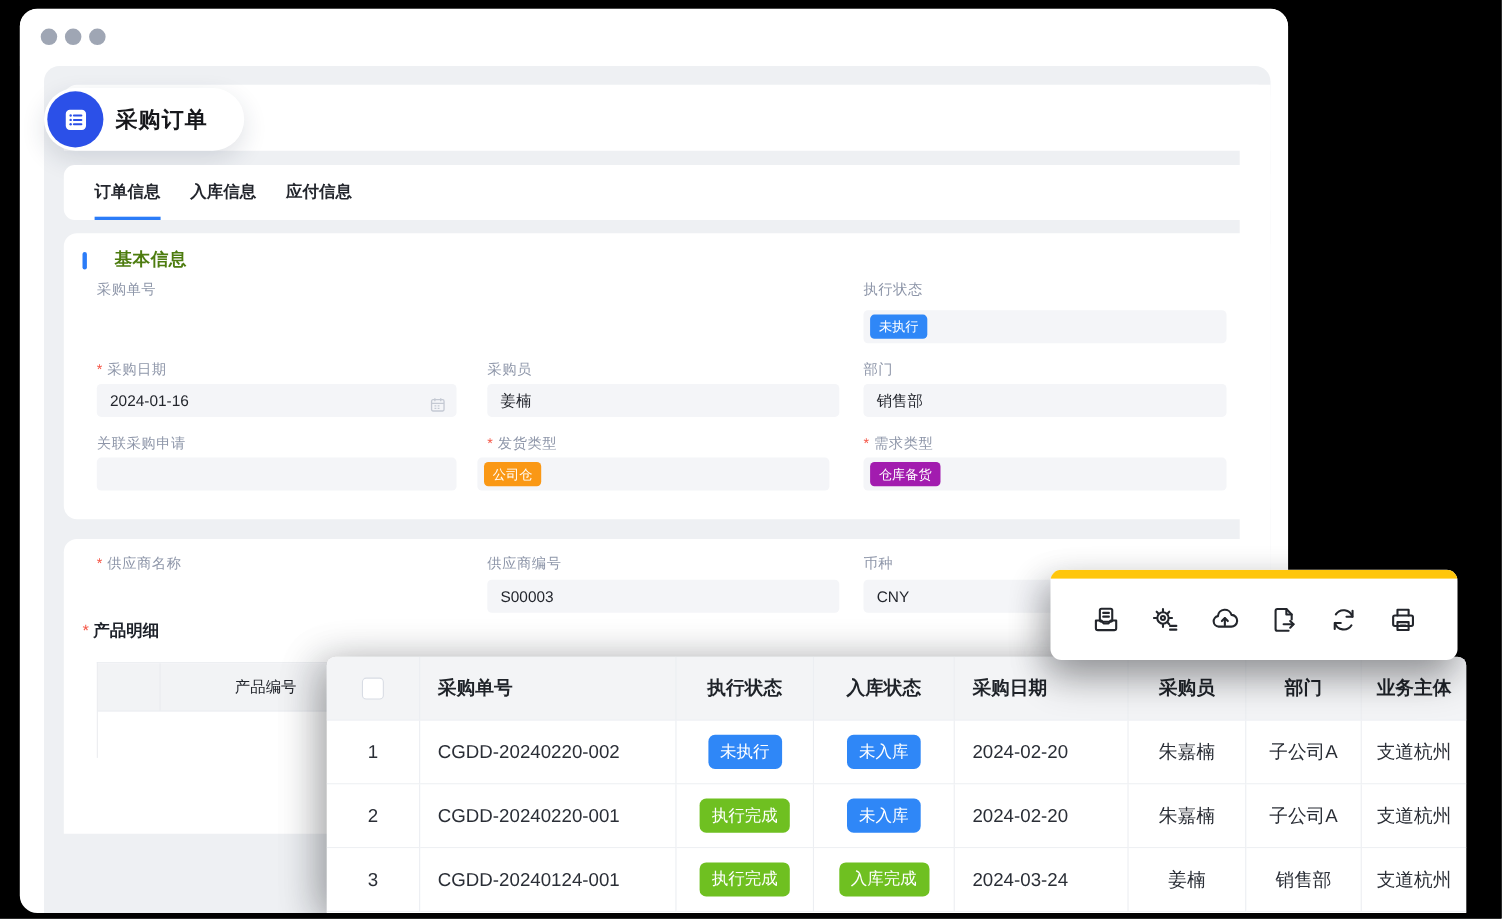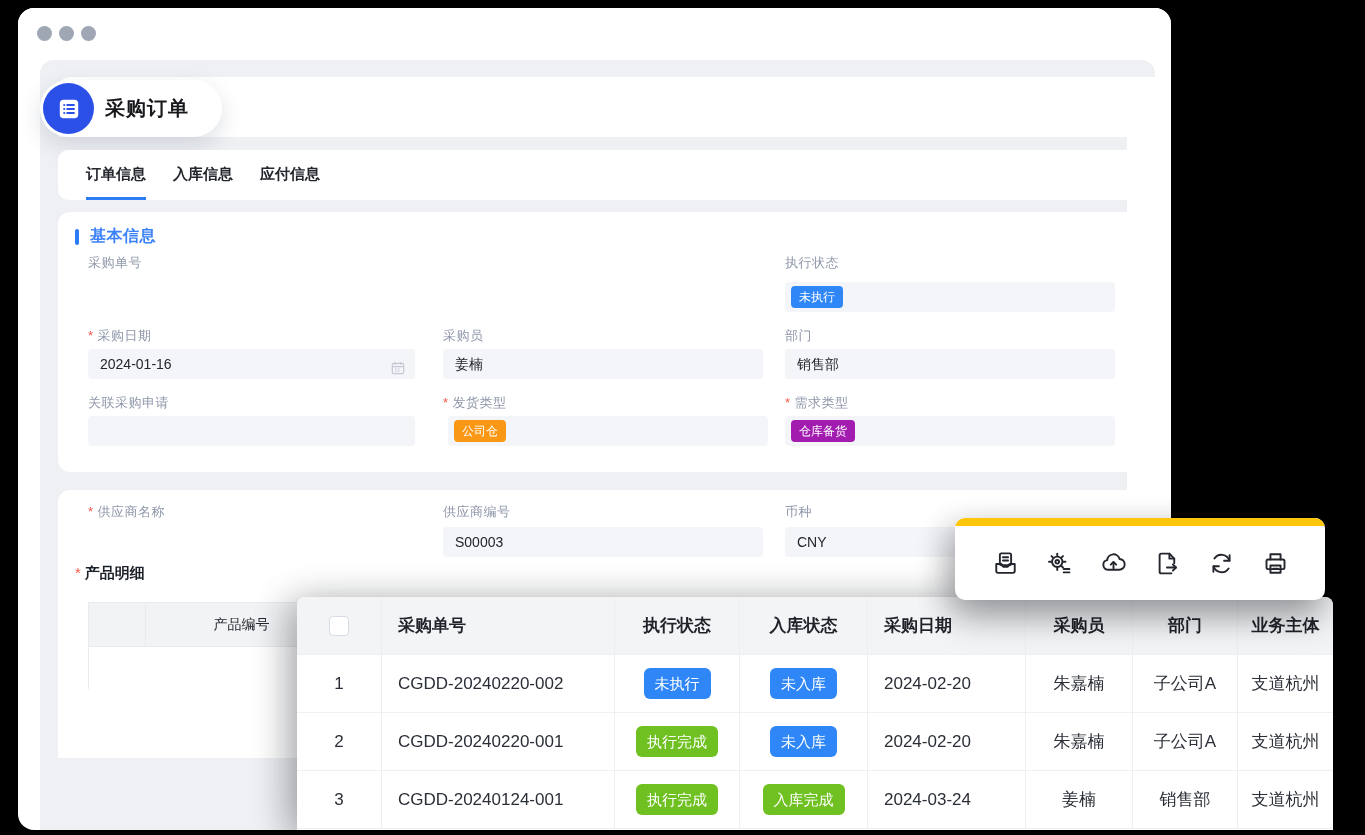--- a/index.html
+++ b/index.html
@@ -31,21 +31,21 @@
   .tab{display:flex;align-items:center;font-size:15px;font-weight:700;color:#23262d;cursor:pointer;
        border-bottom:3px solid transparent;padding-top:2px;}
   .tab.active{border-bottom-color:#2b7cf8;}
 
   
   .card{position:absolute;left:40px;background:#fff;border-radius:12px;}
   .basic-card{top:204px;width:1097px;height:260px;}
   .supplier-card{top:482px;width:1097px;height:268px;border-radius:12px 12px 0 0;}
   .sec-head{position:absolute;left:17px;top:14px;display:flex;align-items:center;}
   .sec-bar{width:4px;height:16px;border-radius:2px;background:#2b7cf8;}
-  .sec-title{font-size:16px;font-weight:700;color:#3b82f6;margin-left:11px;letter-spacing:.5px;}
+  .sec-title{font-size:16px;font-weight:700;color:#4d7c0f;margin-left:25px;letter-spacing:.5px;}
 
   .lbl{position:absolute;font-size:13px;color:#8e96a9;letter-spacing:.5px;}
   .lbl .ast{color:#f5594a;margin-right:4px;font-size:13px;}
   .input{position:absolute;height:30px;background:#f4f5f8;border-radius:4px;font-size:14px;color:#23262d;
          line-height:30px;padding:0 12px;overflow:hidden;white-space:nowrap;}
   .badge-holder{display:flex;align-items:center;padding:0 6px;}
   .badge-sm{display:inline-block;font-size:12px;line-height:12px;padding:5px 8px;border-radius:4px;color:#fff;}
   .b-blue{background:#2f87f7;} .b-orange{background:#fa9815;} .b-teal{background:#a21caf;} .b-green{background:#6fc021;}
   .cal-icon{position:absolute;right:9px;top:7px;}
 
@@ -159,21 +159,21 @@
       <div class="lbl" style="left:727px;top:115px">
         <span>部门</span></div>
       <div class="input" style="left:727px;top:137px;width:330px">销售部</div>
 
       <div class="lbl" style="left:30px;top:182px">
         <span>关联采购申请</span></div>
       <div class="input" style="left:30px;top:204px;width:327px"></div>
 
       <div class="lbl" style="left:385px;top:182px">
         <span class="ast">*</span><span>发货类型</span></div>
-      <div class="input badge-holder" style="left:390px;top:204px;width:320px">
+      <div class="input badge-holder" style="left:376px;top:204px;width:320px">
         <span class="badge-sm b-orange">公司仓</span>
       </div>
 
       <div class="lbl" style="left:727px;top:182px">
         <span class="ast">*</span><span>需求类型</span></div>
       <div class="input badge-holder" style="left:727px;top:204px;width:330px">
         <span class="badge-sm b-teal">仓库备货</span>
       </div>
     </div>
 

